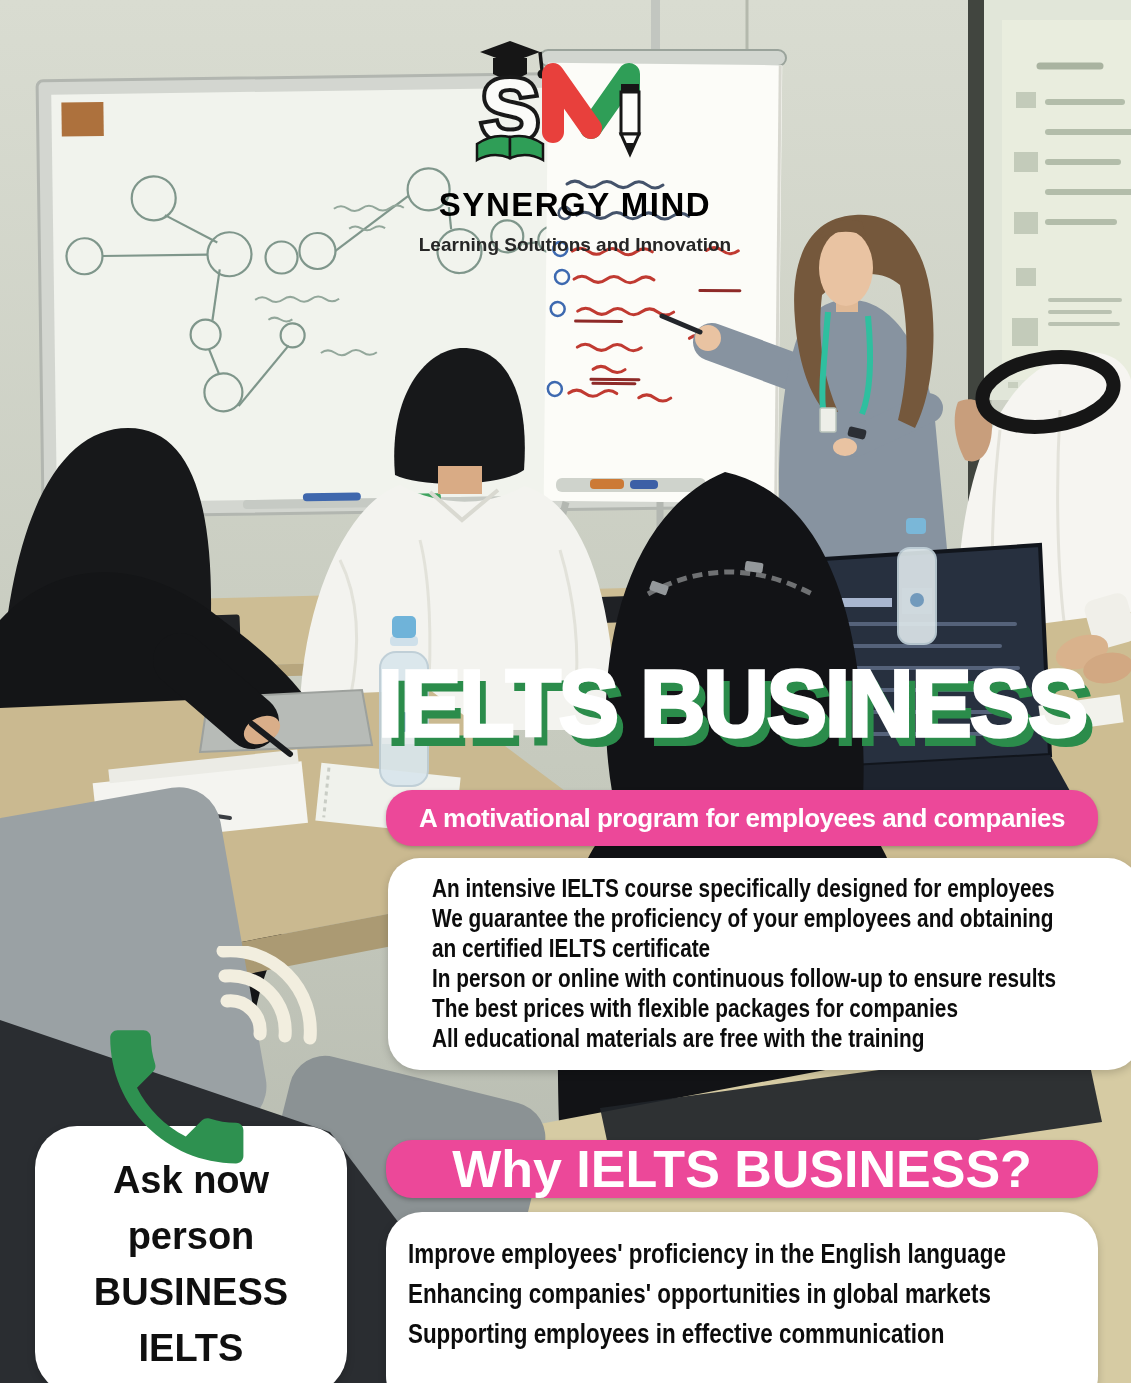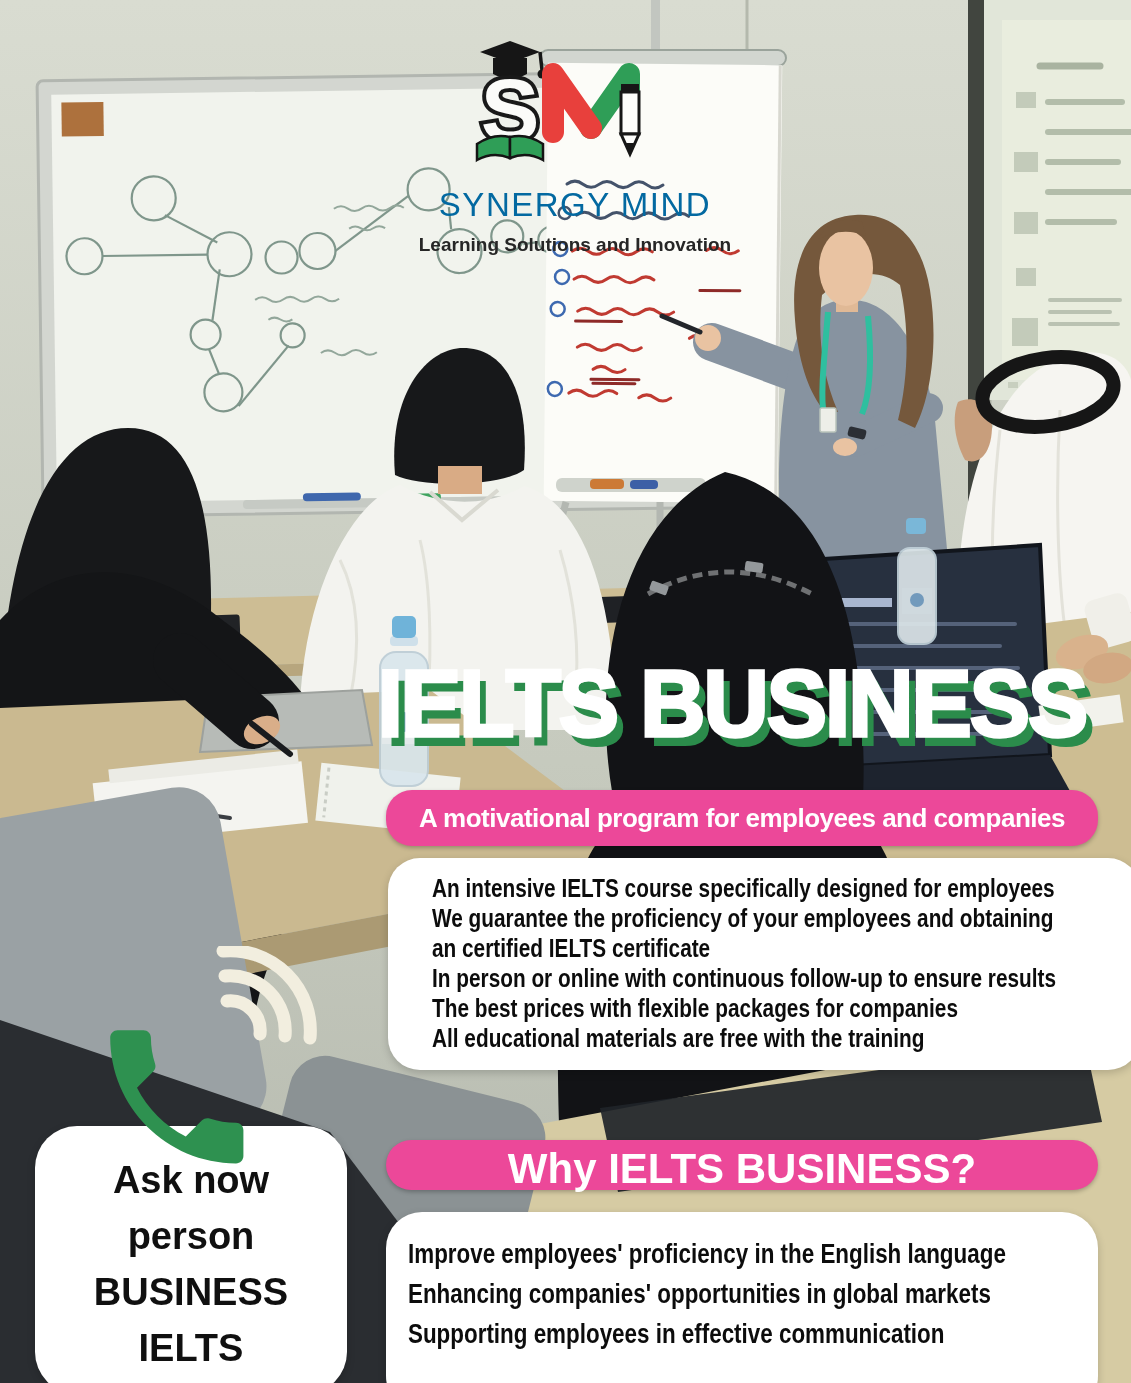--- a/index.html
+++ b/index.html
@@ -2,34 +2,34 @@
 <html><head>
 <meta charset="utf-8">
 <style>
   html,body{margin:0;padding:0;background:#888;}
   #page{position:relative;width:1131px;height:1383px;overflow:hidden;
         font-family:"Liberation Sans",sans-serif;background:#c9cec2;}
   #photo{position:absolute;inset:0;z-index:0;}
   .ov{position:absolute;z-index:2;}
   
   #logo-wrap{left:410px;top:28px;width:330px;text-align:center;}
-  #brand-name{font-size:33px;font-weight:normal;letter-spacing:1.5px;color:#0369a1;margin-top:2px;}
+  #brand-name{font-size:33px;font-weight:bold;letter-spacing:1.5px;color:#000000;margin-top:2px;}
   #brand-tagline{font-size:19px;font-weight:700;color:#262626;margin-top:10px;}
   
   #hero-title{left:358px;top:650px;width:748px;text-align:center;white-space:nowrap;
     font-size:94px;font-weight:bold;color:#ffffff;letter-spacing:-2px;
     -webkit-text-stroke:3.5px #ffffff;text-shadow:8px 10px 0 #2b8c4b;
     transform:scaleX(.96);transform-origin:50% 0;}
   
   .green-banner{background:#ec4899;color:#fff;font-weight:bold;text-align:center;
     box-shadow:0 2px 4px rgba(0,0,0,.25);}
   #subtitle-banner{left:386px;top:790px;width:712px;height:56px;line-height:56px;
     border-radius:26px;font-size:26px;letter-spacing:-.5px;}
-  #why-banner{left:386px;top:1140px;width:712px;height:50px;line-height:58px;
-    border-radius:26px;font-size:42px;}
+  #why-banner{left:386px;top:1140px;width:712px;height:58px;line-height:58px;
+    border-radius:26px;font-size:52px;}
   
   .white-box{background:#ffffff;color:#0c0c0c;font-weight:bold;box-shadow:0 3px 8px rgba(0,0,0,.18);}
   #program-box{left:388px;top:858px;width:708px;border-radius:32px;padding:15px 0 17px 44px;}
   #program-box .squeeze{width:798px;transform:scaleX(.8);transform-origin:0 0;
     font-size:26px;line-height:30px;}
   #benefits-box{left:386px;top:1212px;width:712px;height:200px;border-radius:36px;
     padding:22px 0 0 22px;box-sizing:border-box;}
   #benefits-box .squeeze{width:838px;transform:scaleX(.8);transform-origin:0 0;
     font-size:28px;line-height:40px;}
   .squeeze p{margin:0;}

